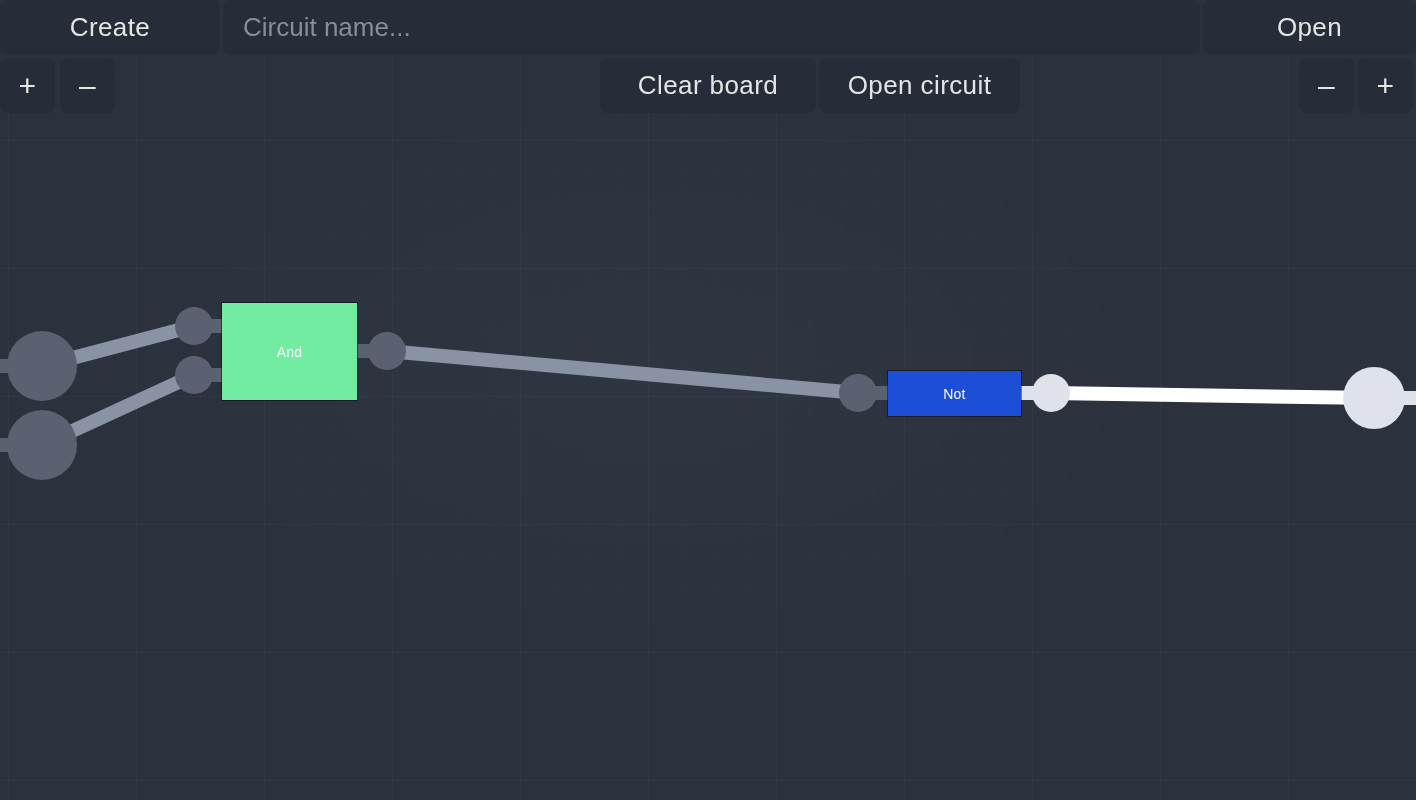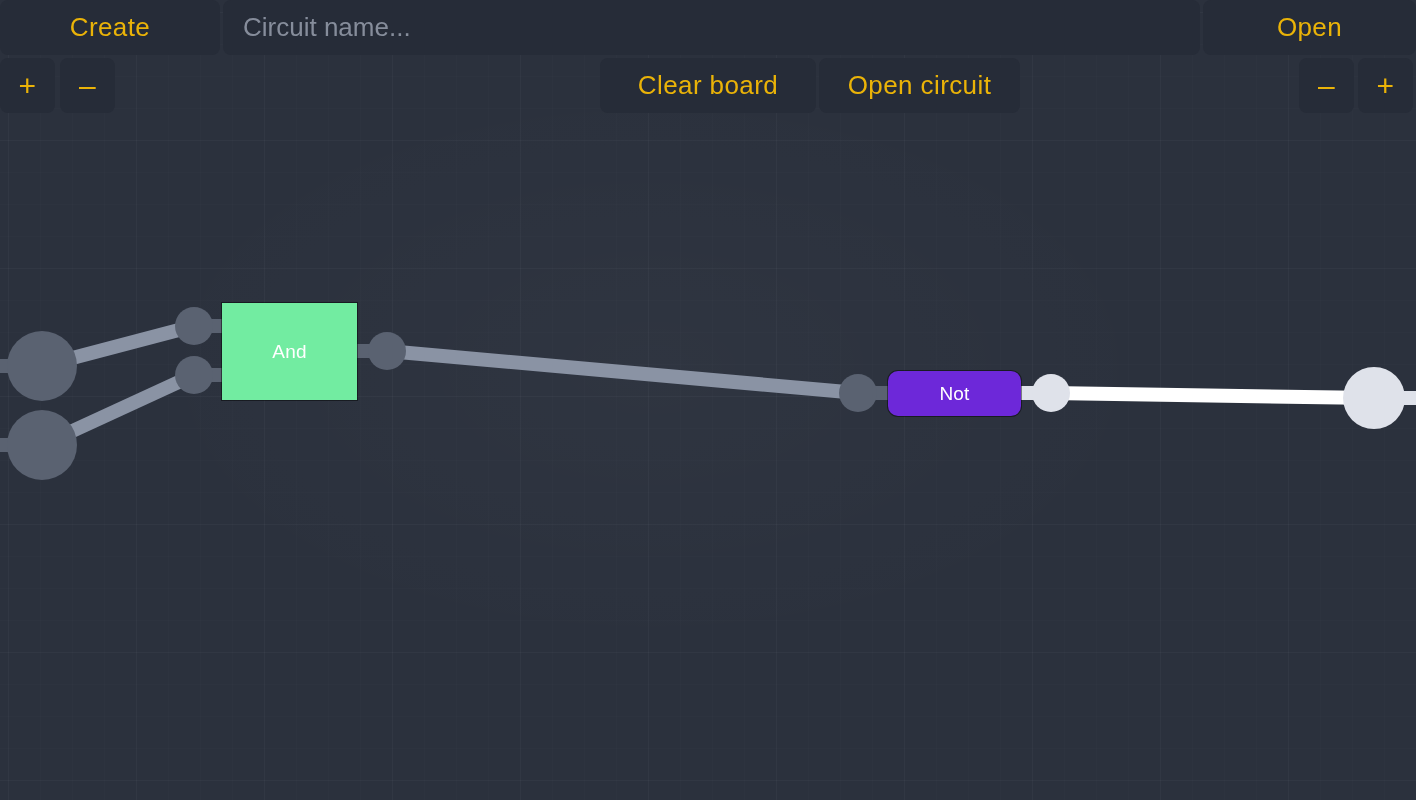--- a/index.html
+++ b/index.html
@@ -53,38 +53,38 @@
   }
   .port.off { background: #5a6271; }
   .port.on  { background: #dfe2ea; }
 
   .gate {
     position: absolute;
     display: flex;
     align-items: center;
     justify-content: center;
     color: #ffffff;
-    font-size: 19px;
+    font-size: 14px;
     letter-spacing: .2px;
     box-shadow: 0 0 0 1px rgba(0,0,0,.45);
   }
   .gate.g-and { background: #72eca1; }
-  .gate.g-not { background: #6d28d9; border-radius: 10px; }
+  .gate.g-not { background: #1d4ed8; }
 
   .stub {
     position: absolute;
     transform: translateY(-50%);
   }
   .stub.off { background: #5a6271; }
   .stub.on  { background: #dfe2ea; }
 
   
   .btn {
     background: #262c38;
-    color: #eab308;
+    color: #e5e5e5;
     border: none;
     border-radius: 8px;
     font-family: "Liberation Sans", sans-serif;
     font-size: 26px;
     font-weight: 400;
     letter-spacing: .4px;
     display: flex;
     align-items: center;
     justify-content: center;
     cursor: pointer;

